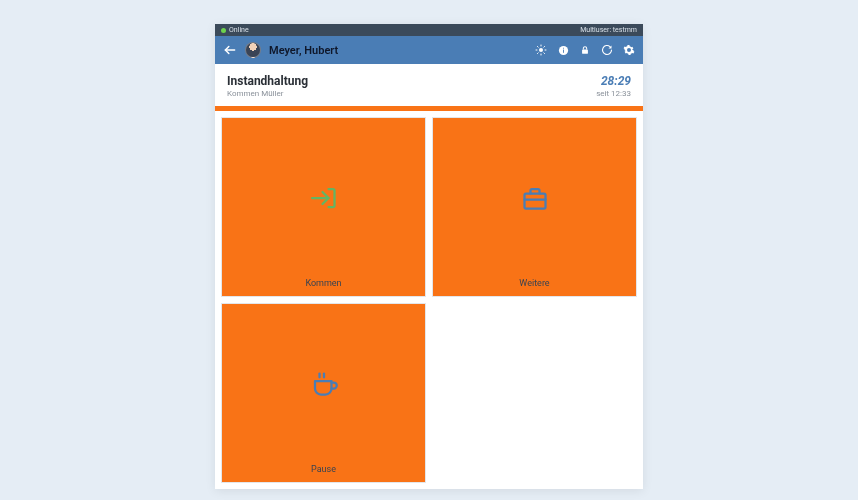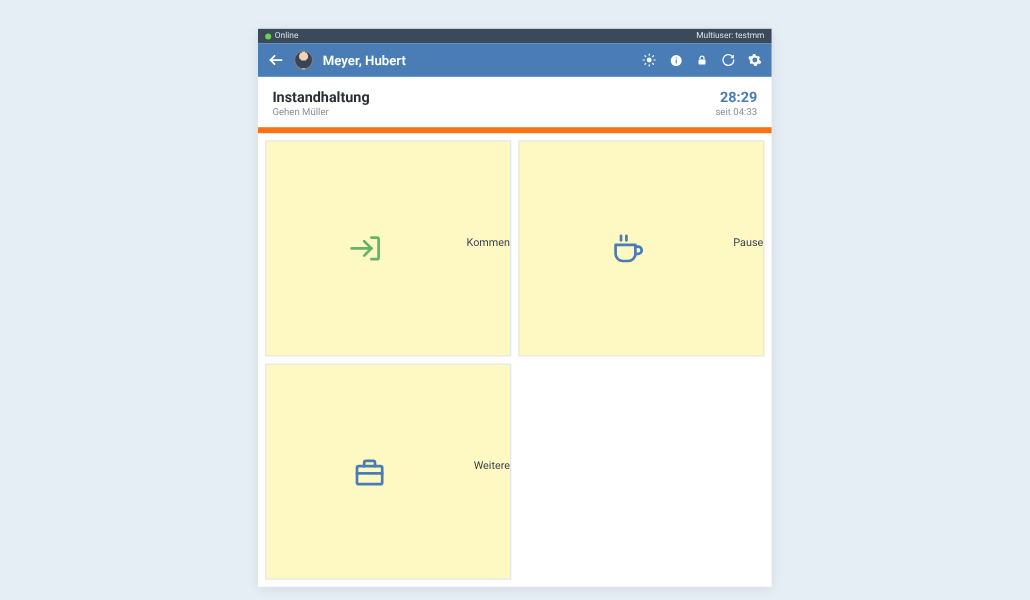--- a/index.html
+++ b/index.html
@@ -29,21 +29,21 @@
     padding: 0 6px;
     font-size: 7px;
   }
   .statusbar .left { display: flex; align-items: center; gap: 3px; }
   .dot {
     width: 5px; height: 5px; border-radius: 50%;
     background: #6dd34d;
   }
   .appbar {
     background: #4a7db5;
-    color: #ffffff;
+    color: #0f172a;
     height: 28px;
     display: flex;
     align-items: center;
     padding: 0 8px;
     gap: 8px;
   }
   .appbar .back svg { display: block; }
   .avatar {
     width: 16px; height: 16px; border-radius: 50%;
     background: radial-gradient(circle at 50% 28%, #f3d2b8 30%, #3a4456 31%);
@@ -57,34 +57,34 @@
   .header {
     padding: 10px 12px 8px;
     display: flex;
     justify-content: space-between;
     align-items: flex-start;
     border-bottom: 5px solid #f97316;
   }
   .header .left h2 { font-size: 12px; font-weight: 700; color: #2a2f36; }
   .header .left .sub { font-size: 8px; color: #8a919a; margin-top: 1px; }
   .header .right { text-align: right; }
-  .header .right .timer { font-size: 12px; font-weight: 700; color: #4a7db5; }
+  .header .right .timer { font-size: 12px; font-weight: 700; color: #4a7db5; font-style: italic; }
   .header .right .since { font-size: 8px; color: #8a919a; margin-top: 1px; }
   .grid {
     display: grid;
     grid-template-columns: 1fr 1fr;
     gap: 6px;
     padding: 6px;
   }
   .tile {
     border: 1px solid #e3e6ea;
-    background: #fef9c3;
+    background: #f97316;
     height: 180px;
     display: flex;
-    flex-direction: row;
+    flex-direction: column;
     align-items: center;
     justify-content: center;
     position: relative;
     cursor: pointer;
   }
   .tile .iconwrap { flex: 1; display:flex; align-items:center; justify-content:center; }
   .tile .label {
     font-size: 9px;
     color: #3a4350;
     padding-bottom: 8px;
@@ -151,60 +151,60 @@
         <svg width="12" height="12" viewBox="0 0 24 24" fill="#fff">
             <path d="M12 8a4 4 0 1 0 0 8 4 4 0 0 0 0-8zm9 4c0 .6-.05 1.2-.15 1.8l2 1.6-2 3.4-2.4-.9a8 8 0 0 1-3 1.8l-.4 2.5h-4l-.4-2.5a8 8 0 0 1-3-1.8l-2.4.9-2-3.4 2-1.6A9 9 0 0 1 3 12c0-.6.05-1.2.15-1.8l-2-1.6 2-3.4 2.4.9a8 8 0 0 1 3-1.8L8.95 2h4l.4 2.5a8 8 0 0 1 3 1.8l2.4-.9 2 3.4-2 1.6c.1.6.15 1.2.15 1.8z"></path>
           </svg>
       </div>
     </div>
   </div>
 
   <div class="header">
     <div class="left">
       <h2>Instandhaltung</h2>
-      <div class="sub">Gehen Müller</div>
+      <div class="sub">Kommen Müller</div>
     </div>
     <div class="right">
       <div class="timer">28:29</div>
-      <div class="since">seit 04:33</div>
+      <div class="since">seit 12:33</div>
     </div>
   </div>
 
   <div class="grid">
 
     <div class="tile">
       <div class="iconwrap">
         <svg width="36" height="36" viewBox="0 0 48 48" fill="none" stroke="#62b564" stroke-width="3" stroke-linecap="round" stroke-linejoin="round">
           <path d="M30 12 h6 a2 2 0 0 1 2 2 v20 a2 2 0 0 1 -2 2 h-6"></path>
           <line x1="8" y1="24" x2="30" y2="24"></line>
           <polyline points="22 16 30 24 22 32"></polyline>
         </svg>
       </div>
       <div class="label">Kommen</div>
     </div>
 
+
+    <div class="tile">
+      <div class="iconwrap">
+        <svg width="36" height="36" viewBox="0 0 48 48" fill="none" stroke="#4a7db5" stroke-width="3" stroke-linecap="round" stroke-linejoin="round">
+          <rect x="10" y="18" width="28" height="20" rx="2"></rect>
+          <path d="M18 18 v-4 a2 2 0 0 1 2 -2 h8 a2 2 0 0 1 2 2 v4"></path>
+          <line x1="10" y1="26" x2="38" y2="26"></line>
+        </svg>
+      </div>
+      <div class="label">Weitere</div>
+    </div>
 
     <div class="tile">
       <div class="iconwrap">
         <svg width="36" height="36" viewBox="0 0 48 48" fill="none" stroke="#4a7db5" stroke-width="3" stroke-linecap="round" stroke-linejoin="round">
           <path d="M12 20 h22 v10 a8 8 0 0 1 -8 8 h-6 a8 8 0 0 1 -8 -8 z"></path>
           <path d="M34 22 h3 a4 4 0 0 1 0 8 h-3"></path>
           <line x1="18" y1="10" x2="18" y2="15"></line>
           <line x1="24" y1="10" x2="24" y2="15"></line>
         </svg>
       </div>
       <div class="label">Pause</div>
     </div>
 
-    <div class="tile">
-      <div class="iconwrap">
-        <svg width="36" height="36" viewBox="0 0 48 48" fill="none" stroke="#4a7db5" stroke-width="3" stroke-linecap="round" stroke-linejoin="round">
-          <rect x="10" y="18" width="28" height="20" rx="2"></rect>
-          <path d="M18 18 v-4 a2 2 0 0 1 2 -2 h8 a2 2 0 0 1 2 2 v4"></path>
-          <line x1="10" y1="26" x2="38" y2="26"></line>
-        </svg>
-      </div>
-      <div class="label">Weitere</div>
-    </div>
-
   </div>
 
 </div>
 
 </body></html>

